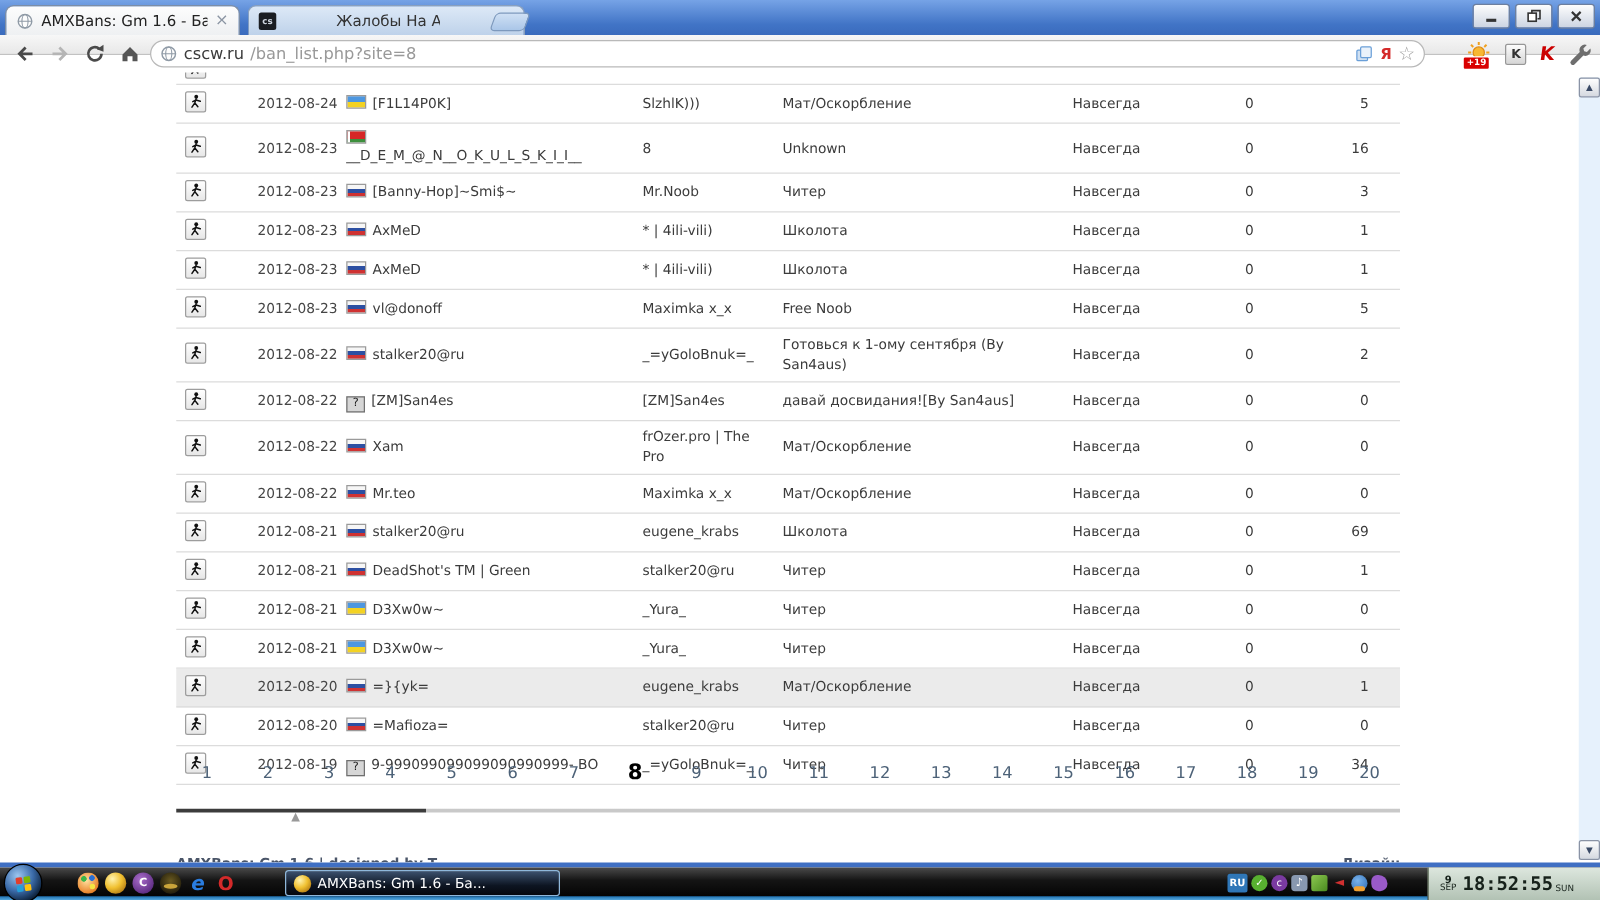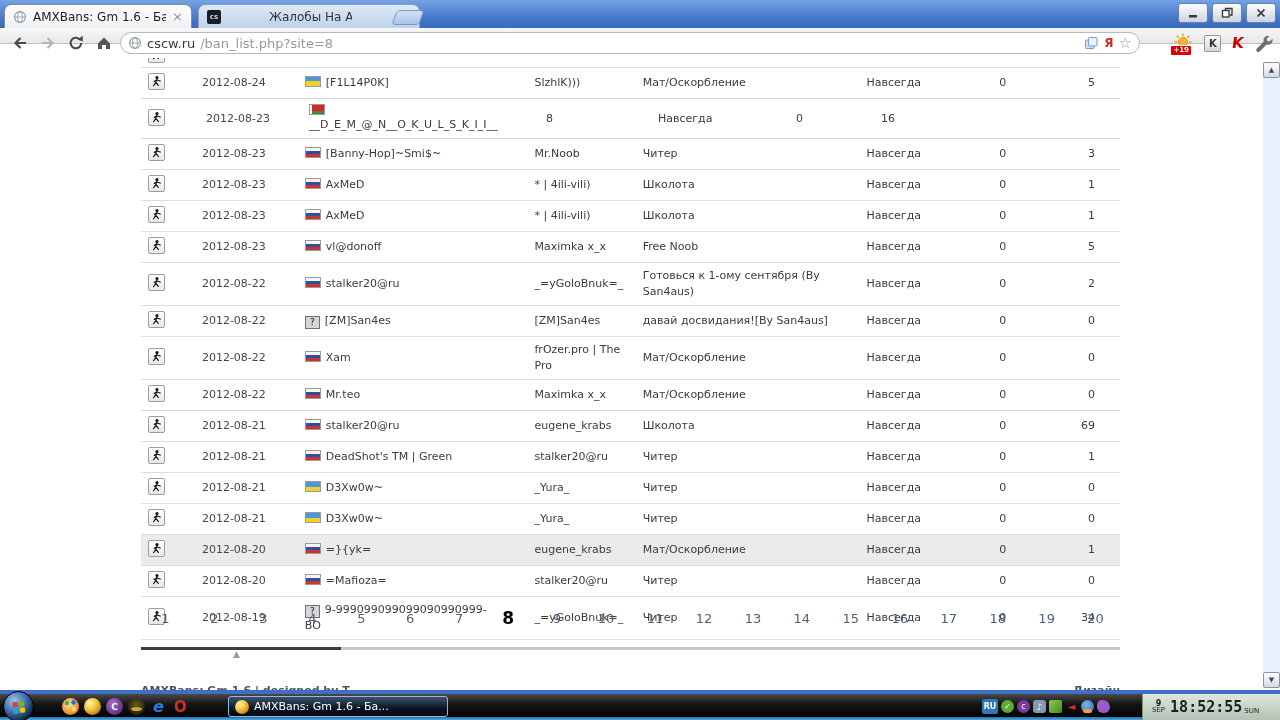--- a/index.html
+++ b/index.html
@@ -52,21 +52,21 @@
   .picon { display:inline-flex; width:17px; height:17px; align-items:center; justify-content:center;
     background:linear-gradient(#ffffff,#e7e7e7); border:1px solid #9d9d9d; border-radius:2px; }
 
   .rows { position:absolute; left:141px; top:9px; width:979px; border-top:1px solid #dcdcdc;
     font-size:11px; color:#3b3b3b; }
   .trow { display:flex; border-bottom:1px solid #dcdcdc; align-items:center; min-height:27px; }
   .trow.hl { background:#ebebeb; }
   .trow > div { padding:5px 0 5px 7px; line-height:16px; }
   .c-icon { width:31px; }
   .c-date { width:98px; color:#464646;text-align:right; }
-  .c-name { width:237px; padding-right:27px !important; word-wrap:break-word;margin-left:32px; }
+  .c-name { width:237px; padding-right:27px !important; word-wrap:break-word; }
   .c-admin { width:112px; word-wrap:break-word; }
   .c-reason { width:232px; }
   .c-len { width:104px; }
   .c-kicks { width:48px; text-align:right; padding-left:0 !important; }
   .c-count { width:117px; text-align:right; padding-right:25px !important; padding-left:0 !important; }
 
   .flag { display:inline-block; width:16px; height:11px; margin-right:5px; vertical-align:-1px;
     border:1px solid #9a9a9a; }
   .flag.ua { background:linear-gradient(#4d97e0 50%, #f3d223 50%); }
   .flag.ru { background:linear-gradient(#f6f6f6 34%, #2c4fa2 34% 67%, #cf3232 67%); }
@@ -289,20 +289,21 @@
         <svg width="13" height="13" viewBox="0 0 16 16">
                 <use href="#g-player"></use>
               </svg>
       </span>
     </div>
     <div class="c-date">2012-08-23</div>
     <div class="c-name flagblock">
       <span class="flag by"></span><span class="nm">__D_E_M_@_N__O_K_U_L_S_K_I_I__</span>
     </div>
     <div class="c-admin">8</div>
+    <div class="c-reason">Unknown</div>
     <div class="c-len">Навсегда</div>
     <div class="c-kicks">0</div>
     <div class="c-count">16</div>
   </div>
 
   <div class="trow">
     <div class="c-icon">
       <span class="picon">
         <svg width="13" height="13" viewBox="0 0 16 16">
                 <use href="#g-player"></use>

